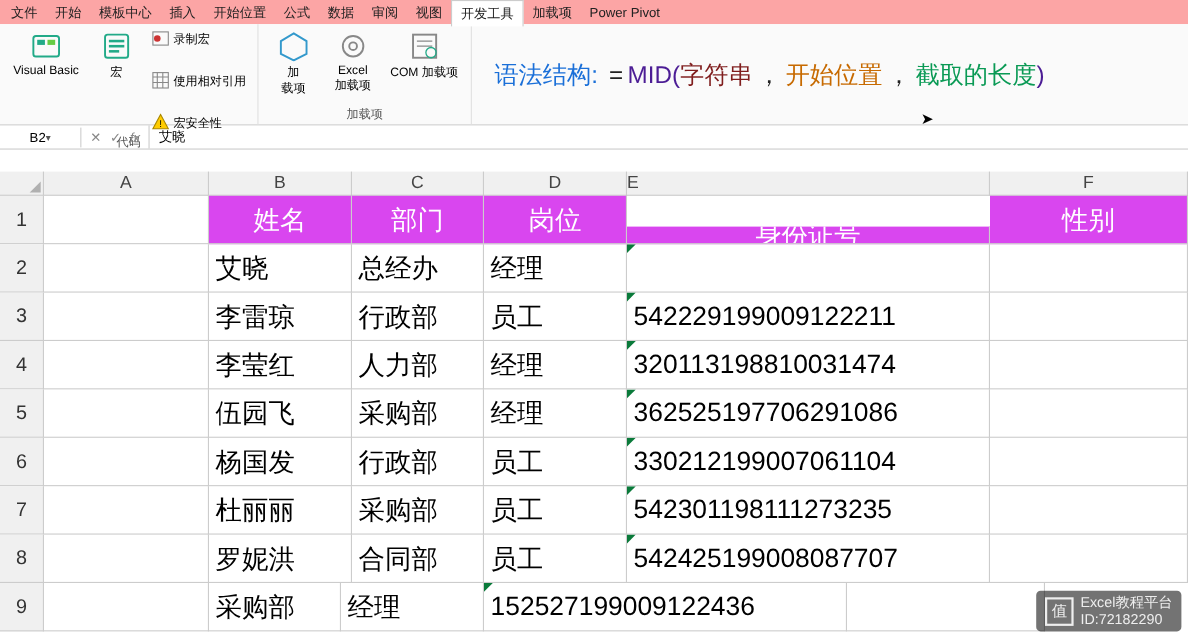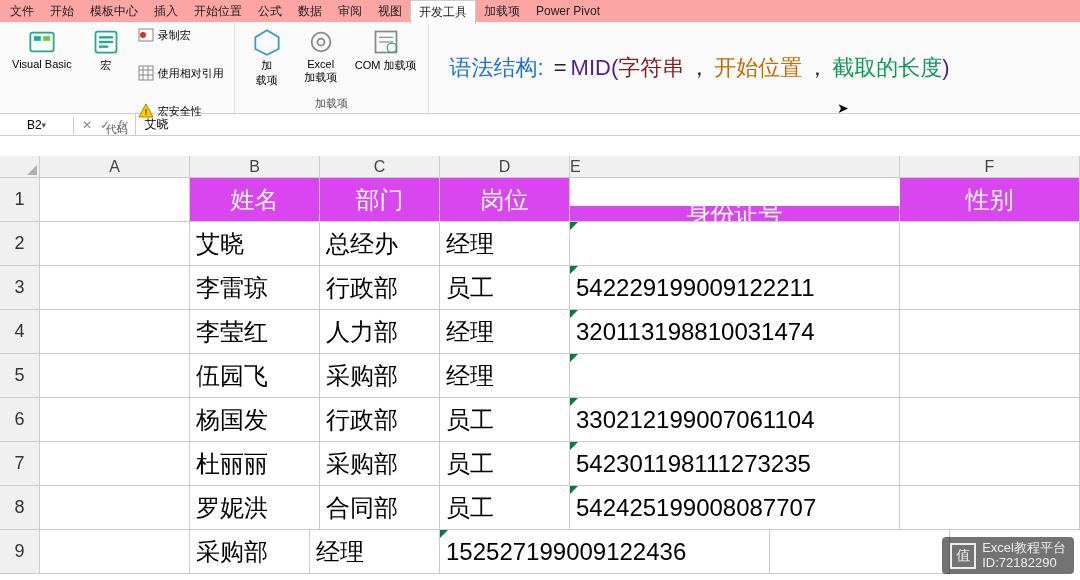--- a/index.html
+++ b/index.html
@@ -429,20 +429,21 @@
         <div class="cell col-F" style="width: 180px;"></div>
       </div>
       <div class="row">
         <div class="row-h">5</div>
         <div class="cell col-A" style="width: 150px;"></div>
         <div class="cell col-B" style="width: 130px;">伍园飞</div>
         <div class="cell col-C" style="width: 120px;">采购部</div>
         <div class="cell col-D" style="width: 130px;">经理</div>
         <div class="cell col-E id-cell" style="width: 330px;">
           <div class="tri"></div>
+          <span>362525197706291086</span>
         </div>
         <div class="cell col-F" style="width: 180px;"></div>
       </div>
       <div class="row">
         <div class="row-h">6</div>
         <div class="cell col-A" style="width: 150px;"></div>
         <div class="cell col-B" style="width: 130px;">杨国发</div>
         <div class="cell col-C" style="width: 120px;">行政部</div>
         <div class="cell col-D" style="width: 130px;">员工</div>
         <div class="cell col-E id-cell" style="width: 330px;">

